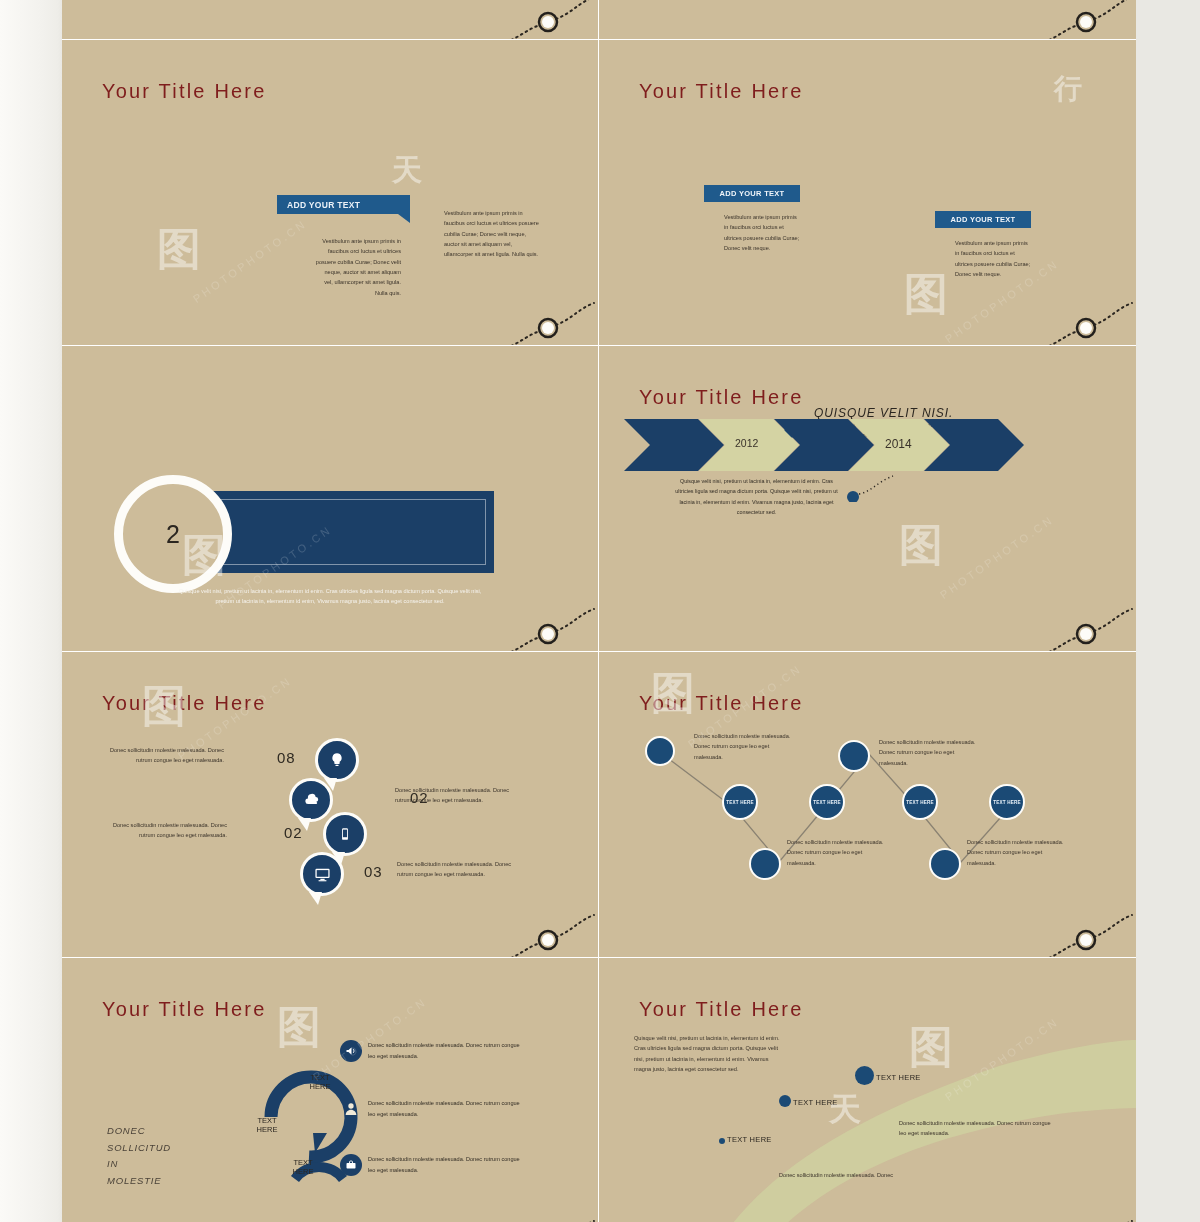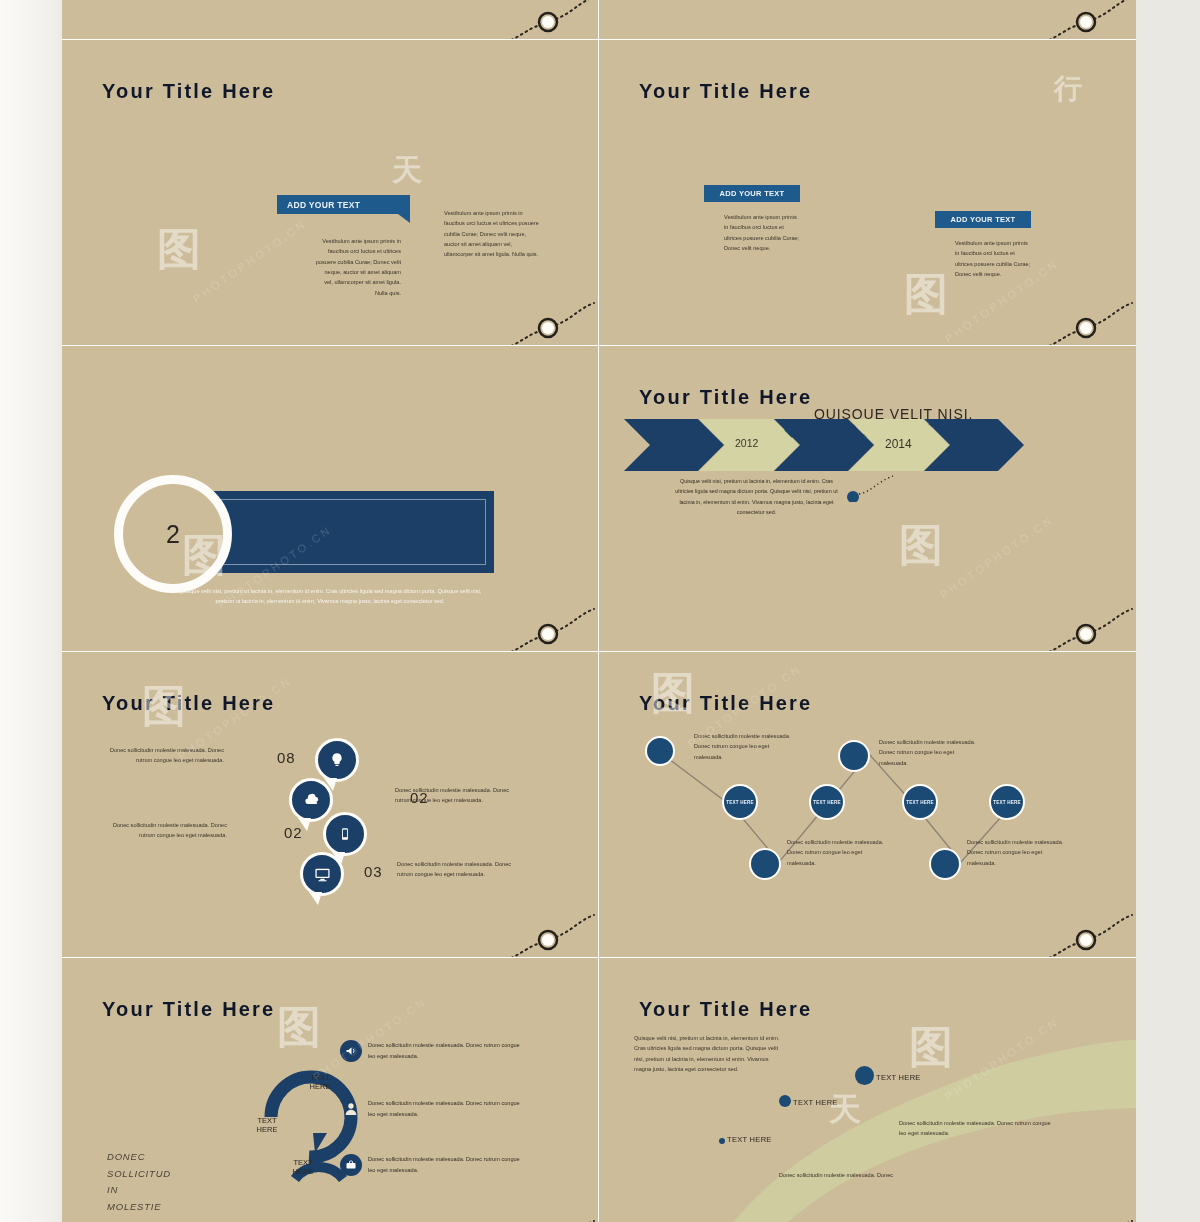--- a/index.html
+++ b/index.html
@@ -17,22 +17,22 @@
     position:relative;width:537px;height:306px;
     background:#cdbc9a;
     box-sizing:border-box;
     border-right:1px solid #ffffff;
     border-bottom:1px solid #ffffff;
     overflow:hidden;
   }
   .slide.r{border-right:none;}
   .s-title{
     position:absolute;left:40px;top:40px;
-    font-size:20px;color:#0f172a;letter-spacing:2.2px;
-    font-weight:700;white-space:nowrap;
+    font-size:20px;color:#7f1d1d;letter-spacing:2.2px;
+    font-weight:400;white-space:nowrap;
   }
   
   .corner{position:absolute;right:0px;bottom:-14px;width:110px;height:60px;pointer-events:none;}
   .wm{position:absolute;pointer-events:none;opacity:.30;}
   .wm-txt{font-size:11px;letter-spacing:3px;color:#ffffff;opacity:.55;
           transform:rotate(-35deg);white-space:nowrap;}
   .wm-logo{font-size:44px;color:#ffffff;opacity:.45;font-weight:bold;}
 
   
   .bubble-lg{position:absolute;background:#1d4470;color:#eaf1f8;
@@ -75,21 +75,21 @@
     justify-content:center;color:#eaf2f9;font-size:4.6px;
     font-weight:bold;letter-spacing:.2px;}
 
   
   .arc-txt{position:absolute;font-size:7.5px;line-height:1.25;
     color:#2b2620;text-align:center;font-weight:500;}
   .li-icon{position:absolute;width:22px;height:22px;border-radius:50%;
     background:#1b3f67;display:flex;align-items:center;justify-content:center;}
   .li-txt{position:absolute;font-size:5.6px;line-height:1.9;color:#332d25;}
   .handwrite{position:absolute;font-size:9.5px;line-height:1.75;
-    color:#4a4238;font-style:italic;letter-spacing:.8px;margin-top:26px;}
+    color:#4a4238;font-style:italic;letter-spacing:.8px;}
 
   
   .rdot{position:absolute;border-radius:50%;background:#1b4a75;}
   .rlbl{position:absolute;font-size:7.5px;color:#2b2620;letter-spacing:.3px;}
   .topbar{position:absolute;left:638px;top:0px;width:155px;height:26px;background:#0a0a0a;}
 </style>
 </head>
 <body>
 
 <div class="page-bg"></div>
@@ -193,21 +193,21 @@
         <path d="M2 52 C28 50 34 38 52 32" stroke="#2b2620" stroke-width="2" fill="none" stroke-dasharray="1.5 4" stroke-linecap="round"></path>
         <path d="M68 26 C84 20 90 10 106 4" stroke="#2b2620" stroke-width="2" fill="none" stroke-dasharray="1.5 4" stroke-linecap="round"></path>
         <circle cx="60" cy="29" r="9" fill="none" stroke="#23201c" stroke-width="2.5"></circle>
         <circle cx="60" cy="29" r="6" fill="#fdfcf8"></circle>
       </svg>
     </div>
 
     <div class="slide r">
       <div class="s-title">Your  Title  Here</div>
 
-      <div style="position:absolute;left:215px;top:60px;font-size:14px;letter-spacing:.9px;color:#2b2620;">QUISQUE VELIT NISI.</div>
+      <div style="position:absolute;left:215px;top:60px;font-size:12px;letter-spacing:.9px;color:#2b2620;font-style:italic;">QUISQUE VELIT NISI.</div>
       <div style="position:absolute;left:215px;top:74px;width:190px;font-size:5.4px;line-height:1.9;color:#332d25;">Quisque velit nisi, pretium  ut lacinia in, elementum  id enim. Cras ultricies ligula sed magna dictum porta</div>
 
       <svg style="position:absolute;left:165px;top:62px;width:60px;height:40px;" viewBox="0 0 60 40">
         <path d="M4 36 C16 34 22 18 40 12" stroke="#2b2620" stroke-width="1.4" fill="none" stroke-dasharray="1.2 3"></path>
         <circle cx="26" cy="24" r="6" fill="#1b4a75"></circle>
       </svg>
 
       <div style="position:absolute;left:25px;top:73px;width:100px;height:52px;">
         <div style="width:100%;height:100%;background:#1b3f67;
            clip-path:polygon(0 0, 74% 0, 100% 50%, 74% 100%, 0 100%, 26% 50%);"></div>

